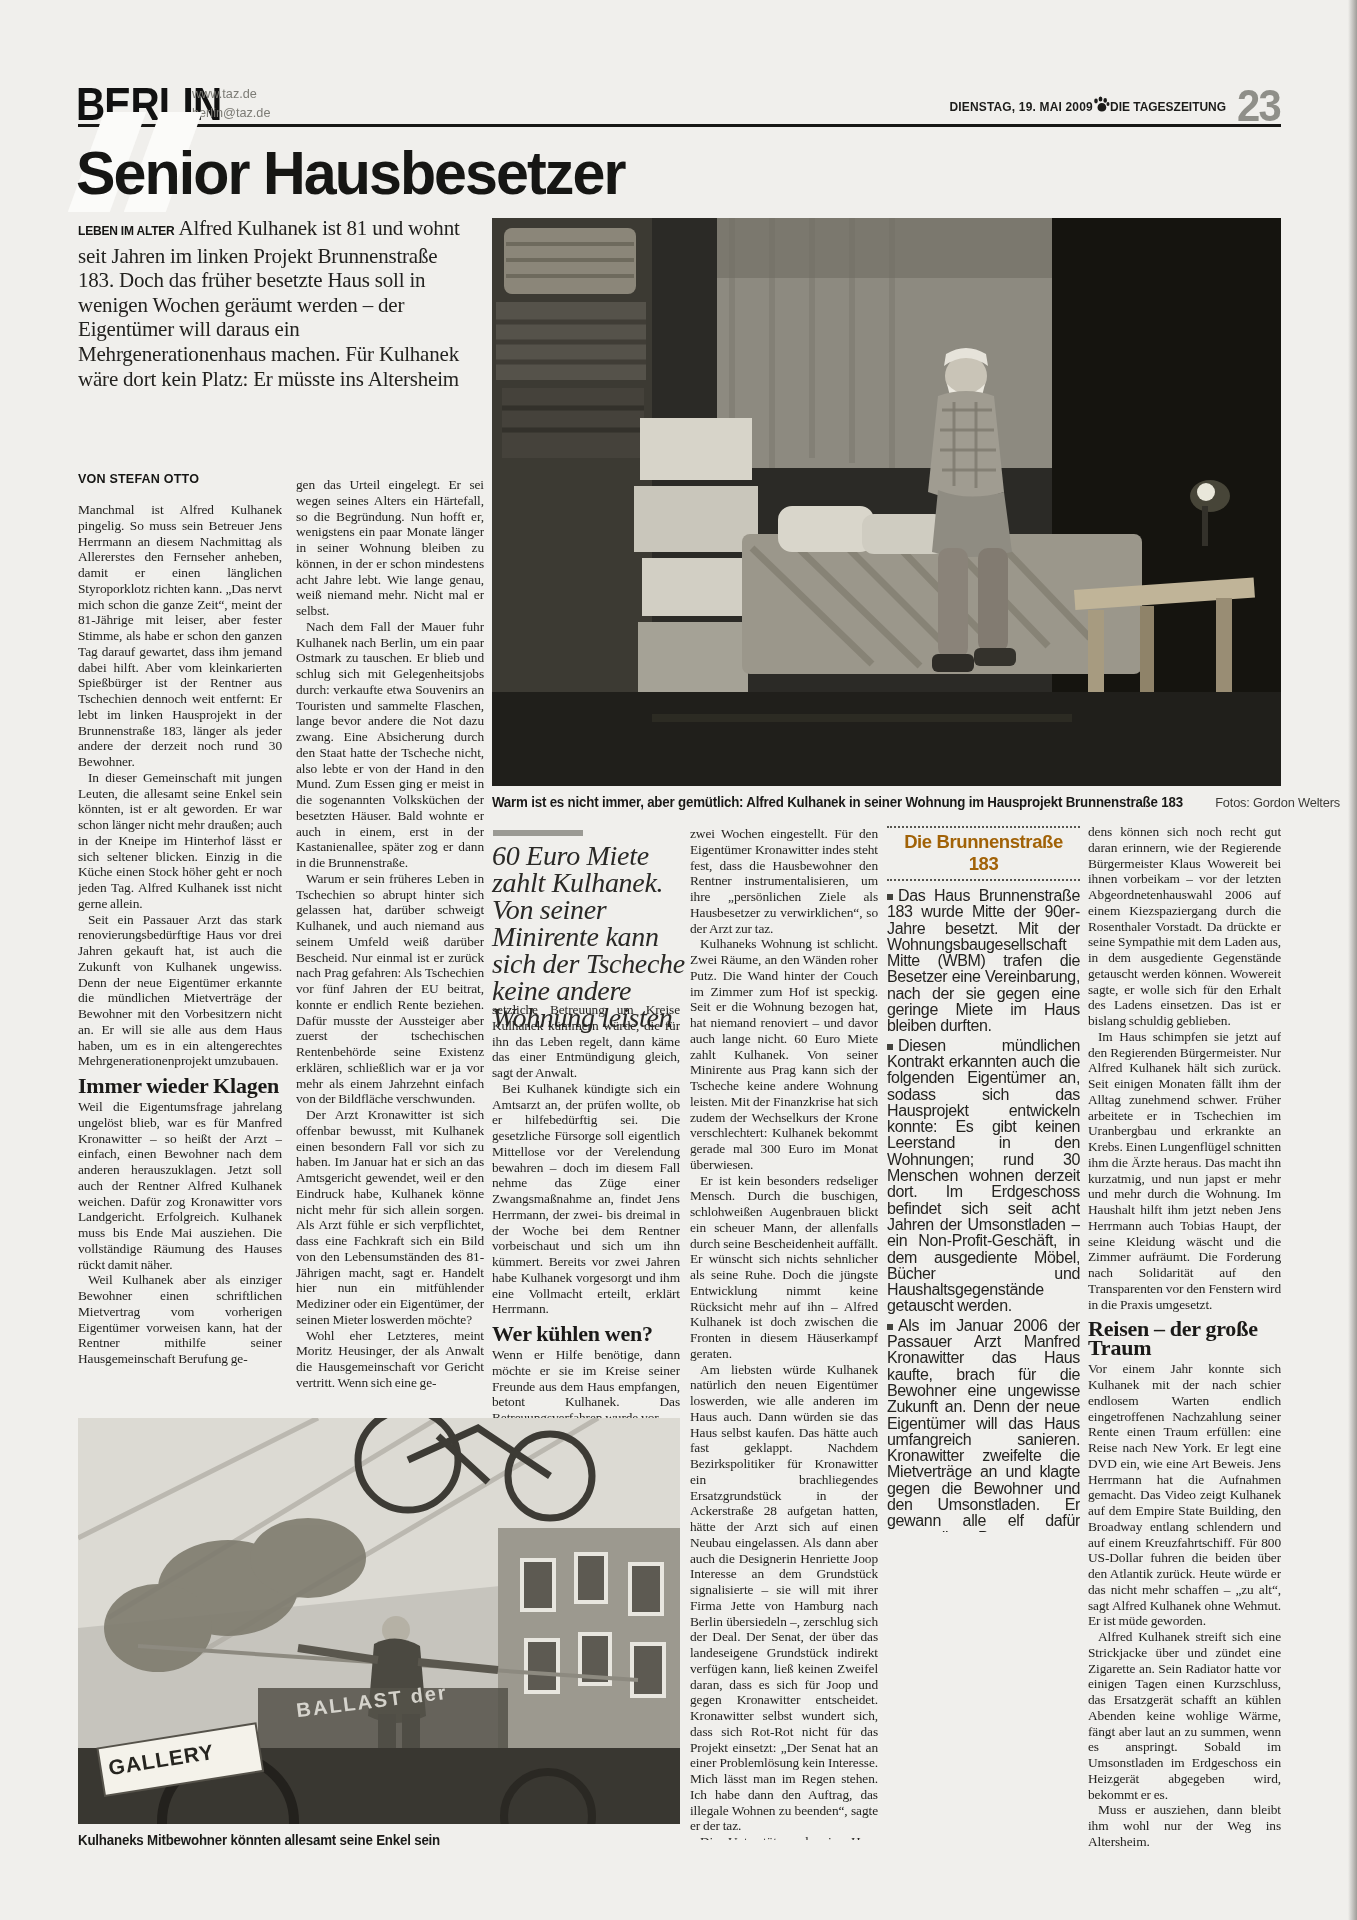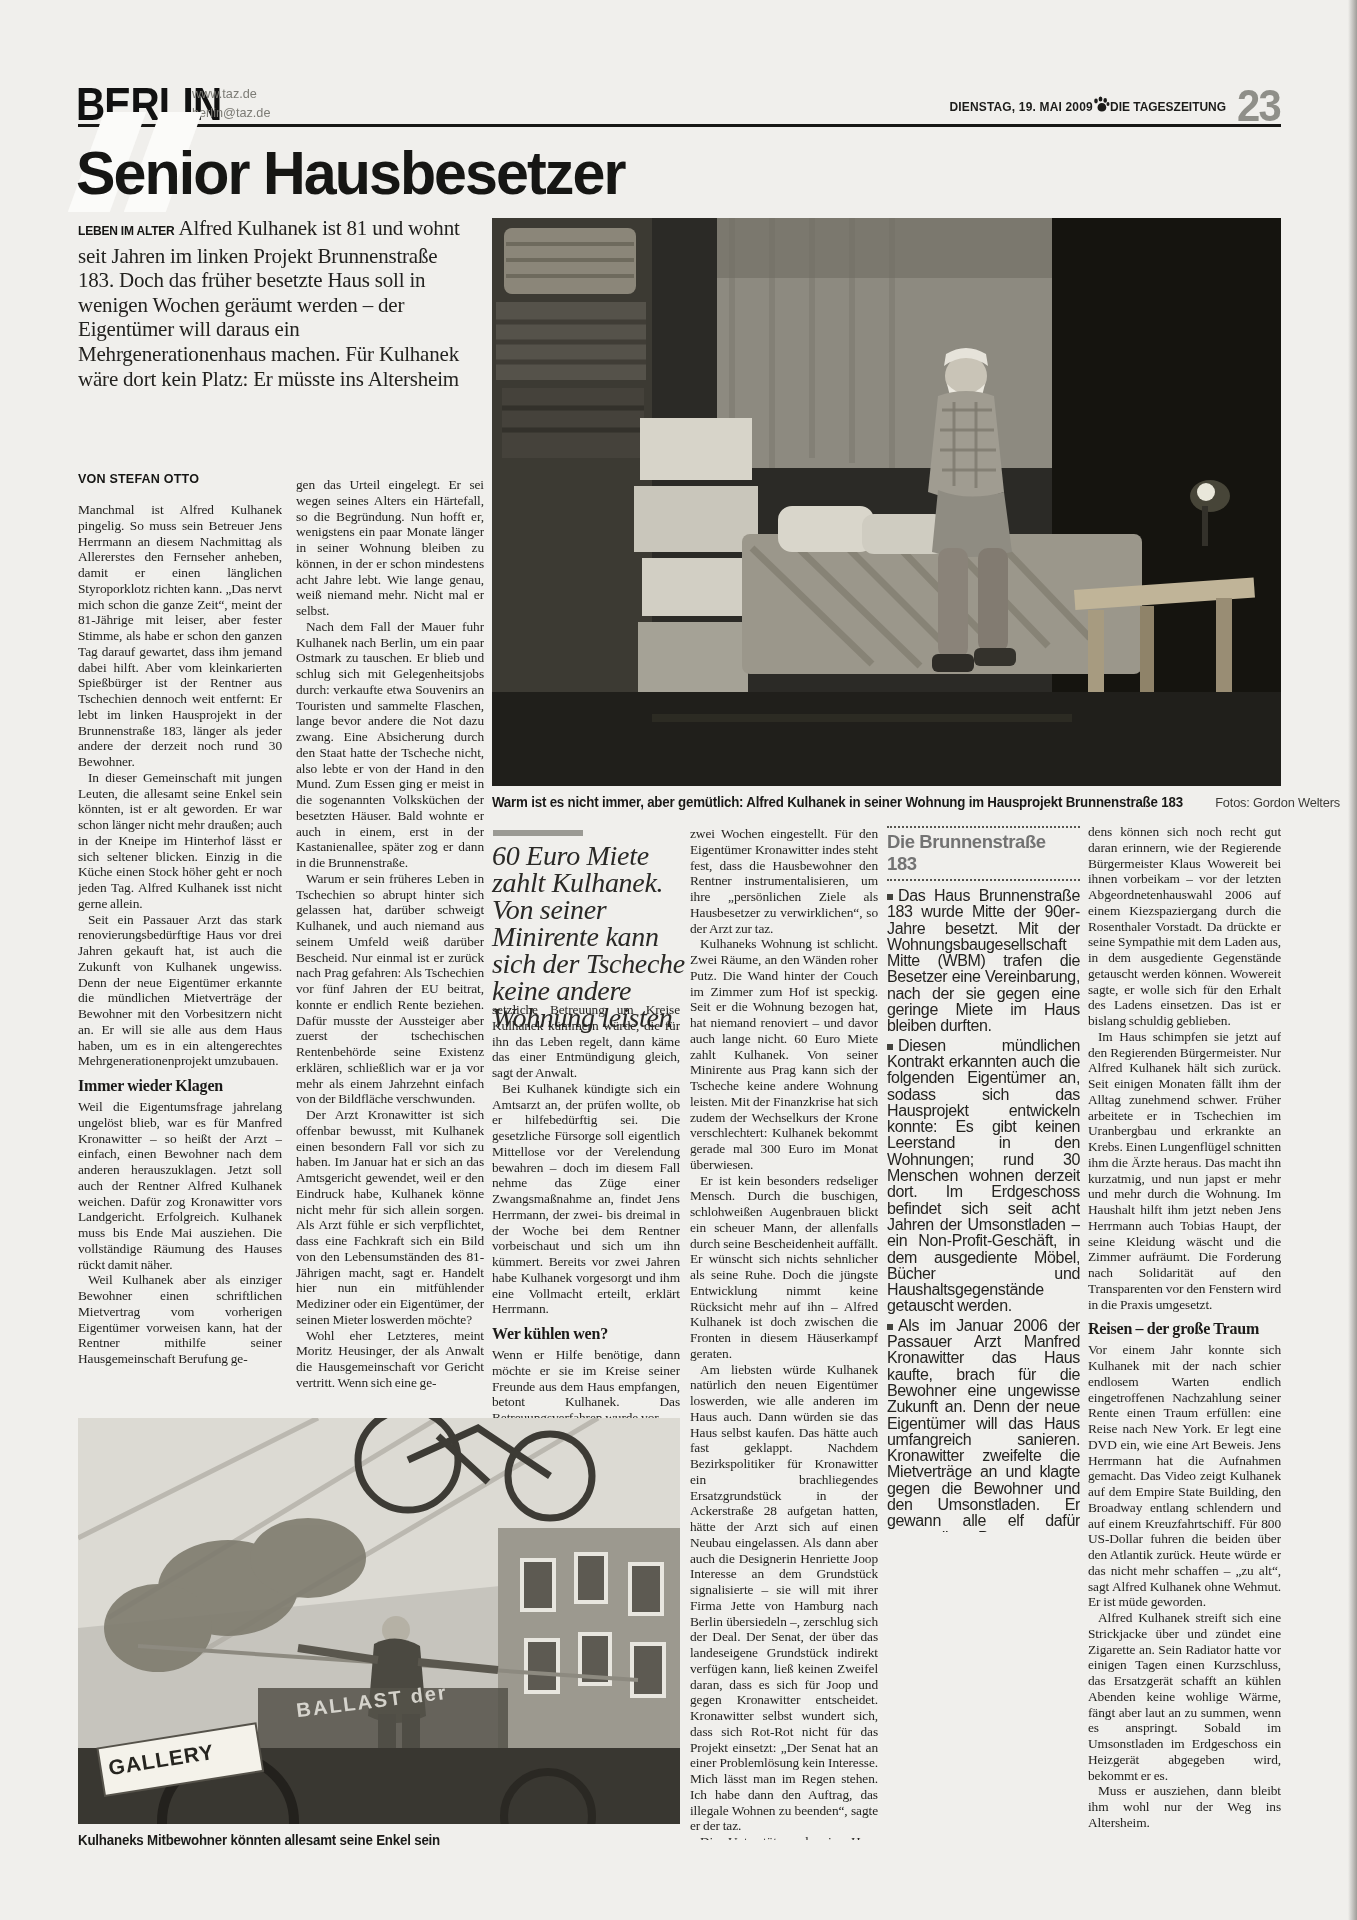--- a/index.html
+++ b/index.html
@@ -33,38 +33,38 @@
   .lead{left:78px;top:216px;width:398px;font-size:21px;line-height:24.6px;letter-spacing:-.2px;color:#23221f;}
   .kicker{font-family:"Liberation Sans",sans-serif;font-weight:700;font-size:12px;letter-spacing:-.2px;color:#141412;}
   .byline{left:78px;top:471px;font-family:"Liberation Sans",sans-serif;font-weight:700;
         font-size:13.5px;letter-spacing:.2px;color:#161614;transform:scaleX(.93);transform-origin:left top;}
 
   
   .col{font-size:13.4px;line-height:15.75px;text-align:justify;color:#242320;
        letter-spacing:-.1px;word-spacing:-.4px;overflow:hidden;}
   .col p{margin:0;}
   .col p.ind{text-indent:10px;}
-  .col h3{font-size:16px;line-height:19px;margin:7px 0 4px 0;font-weight:700;
+  .col h3{font-size:22px;line-height:19px;margin:7px 0 4px 0;font-weight:700;
        letter-spacing:-.2px;color:#1b1a18;text-align:left;}
   .c1{left:78px;top:502px;width:204px;height:900px;}
   .c2{left:296px;top:477px;width:188px;height:925px;}
   .c3{left:492px;top:1002px;width:188px;height:418px;}
   .c4{left:690px;top:826px;width:188px;height:1014px;}
   .c6{left:1088px;top:824px;width:193px;height:1024px;}
 
   
   .pq-bar{left:493px;top:830px;width:90px;height:6px;background:#9b9a94;}
   .pullquote{left:492px;top:842px;width:196px;font-style:italic;font-size:28px;
         line-height:27px;letter-spacing:-.3px;color:#2a2926;}
 
   
   .infobox{left:887px;top:826px;width:193px;height:706px;font-family:"Liberation Sans",sans-serif;overflow:hidden;}
   .ib-title{border-top:2px dotted #56554f;border-bottom:2px dotted #56554f;
-        padding:3px 0 4px 0;font-size:18.5px;font-weight:700;letter-spacing:-.4px;color:#737373;
-        margin:0 0 7px 0;transform-origin:left top;}
+        padding:3px 0 4px 0;font-size:18.5px;font-weight:700;letter-spacing:-.4px;color:#a16207;
+        margin:0 0 7px 0;transform-origin:left top;text-align:center;}
   .ib-item{font-size:16px;line-height:16.3px;letter-spacing:-.35px;margin:0 0 3px 0;
         text-align:justify;color:#242320;}
   .sq{display:inline-block;width:6px;height:6px;background:#43423d;margin-right:5px;position:relative;top:-1px;}
 
   
   .photo1{left:492px;top:218px;width:789px;height:568px;background:#2b2a26;}
   .photo2{left:78px;top:1418px;width:602px;height:406px;background:#b9b7b0;}
   .caption{font-family:"Liberation Sans",sans-serif;font-weight:700;font-size:14px;
         letter-spacing:-.2px;color:#1a1a18;transform:scaleX(.95);transform-origin:left top;white-space:nowrap;}
   .cap1{left:492px;top:794px;}

